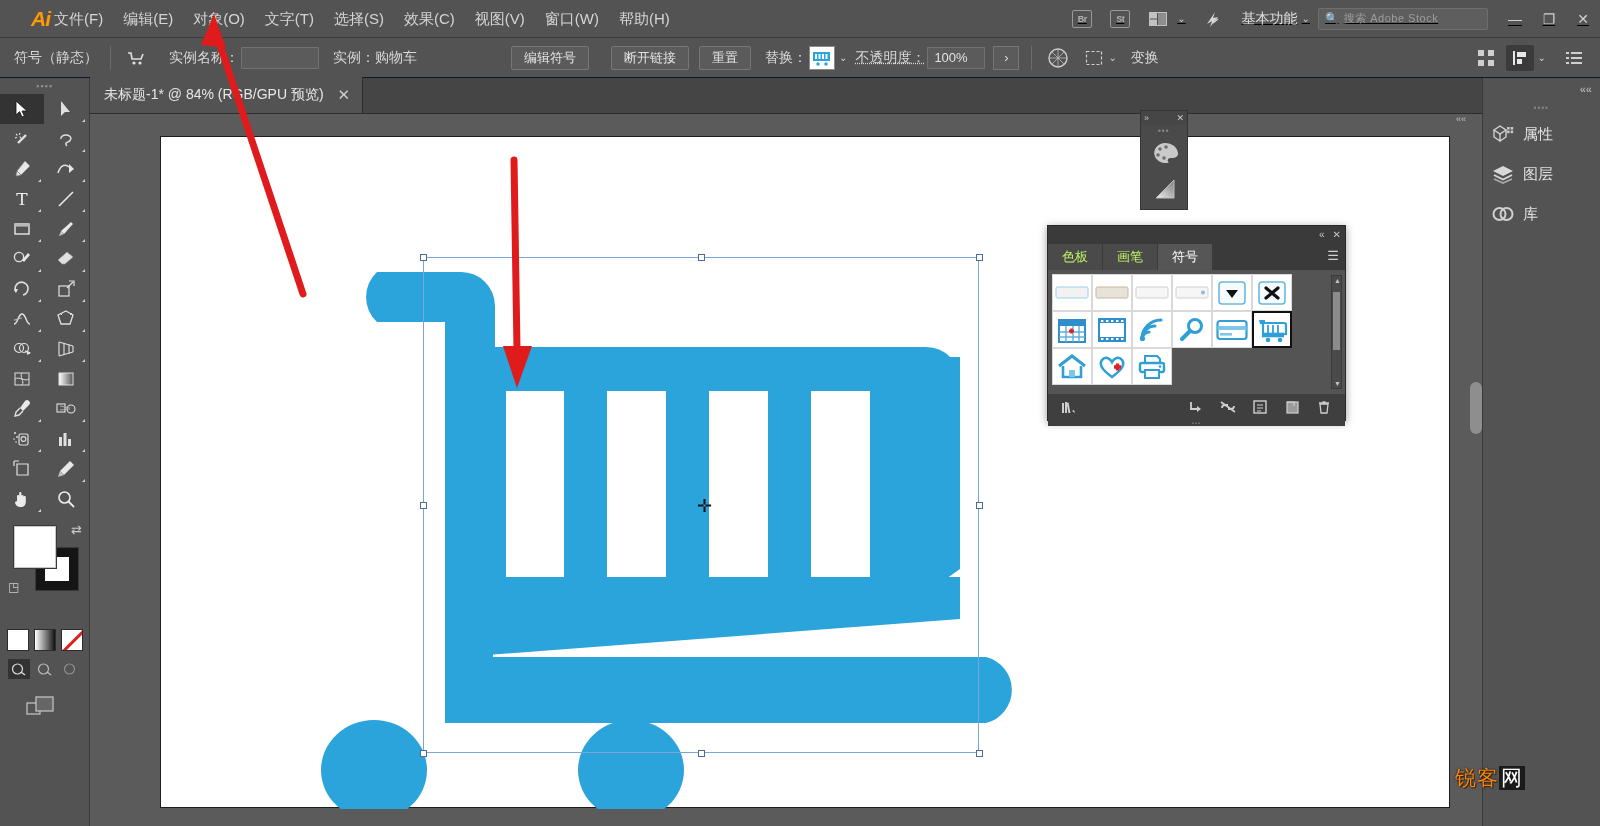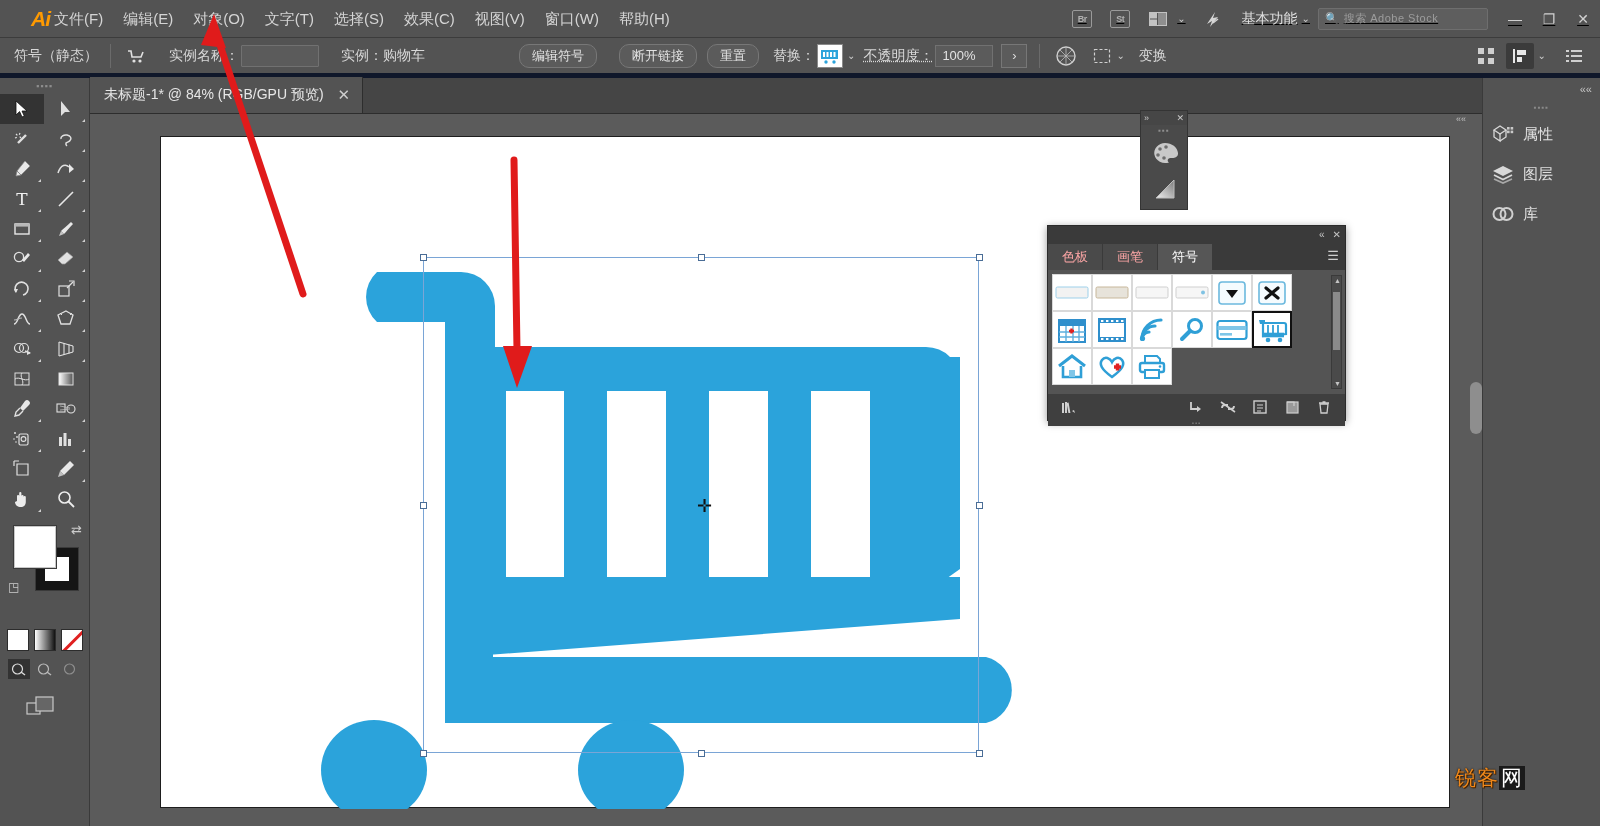--- a/index.html
+++ b/index.html
@@ -48,31 +48,31 @@
     margin-right: 10px;
   }
   .searchbox .s-ic { color: #b5b5b5; font-size: 11px; margin-right: 5px; }
   .searchbox .s-tx { color: #9c9c9c; font-size: 11px; letter-spacing: .5px; }
   .wctl { width: 34px; height: 38px; display:flex; align-items:center; justify-content:center;
           color:#d0d0d0; font-size: 14px; }
 
   
   .controlbar {
     position: absolute; left: 0; top: 38px; width: 1600px; height: 40px;
-    background: #535353; border-bottom: 5px solid #0f172a;
+    background: #535353; border-bottom: 1px solid #0f172a;
     display: flex; align-items: center; padding-left: 14px;
   }
   .cb-label { color: #d8d8d8; font-size: 14px; white-space: nowrap; }
   .cb-sep { width: 1px; height: 24px; background: #6b6b6b; margin: 0 12px; }
   .cb-input {
     height: 22px; background: #5b5b5b; border: 1px solid #717171; border-radius: 1px;
   }
   .cb-btn {
     height: 24px; padding: 0 12px; line-height: 22px;
-    background: #5b5b5b; border: 1px solid #777; border-radius: 10px;
+    background: #5b5b5b; border: 1px solid #777; border-radius: 2px;
     color: #e2e2e2; font-size: 13px; white-space: nowrap; text-align:center;
   }
   .cb-swatch {
     width: 26px; height: 24px; background: #fff; border: 1px solid #8a8a8a;
     display: flex; align-items: center; justify-content: center; overflow: hidden;
   }
   .cb-num {
     width: 58px; height: 22px; background: #5b5b5b; border: 1px solid #717171;
     color: #e2e2e2; font-size: 13px; line-height: 20px; padding-left: 6px;
   }
@@ -194,21 +194,21 @@
     box-shadow: 0 2px 8px rgba(0,0,0,.4);
   }
   .sp-titlebar {
     height: 16px; background: #3a3a3a; position: relative;
     display:flex; align-items:center; justify-content:flex-end; padding-right:4px;
   }
   .sp-titlebar span { color:#c4c4c4; font-size: 10px; margin-left: 6px; }
   .sp-tabs { height: 28px; background:#3a3a3a; display:flex; align-items: flex-end; position: relative; }
   .sp-tab {
     height: 26px; line-height: 26px; padding: 0 14px;
-    color: #fca5a5; font-size: 13px; background: #4a4a4a; margin-right: 1px;
+    color: #bef264; font-size: 13px; background: #4a4a4a; margin-right: 1px;
   }
   .sp-tab.active { background: #565656; color: #fff; }
   .sp-menu { position:absolute; right: 6px; top: 6px; color:#cfcfcf; font-size: 13px; }
   .sp-body { position: relative; height: 124px; background: #545454; padding: 4px; }
   .sym-grid { display: grid; grid-template-columns: repeat(6, 40px); grid-auto-rows: 37px; }
   .sym-cell {
     width: 40px; height: 37px; background: #fff; border: 1px solid #d9d9d9;
     display: flex; align-items: center; justify-content: center; overflow: hidden;
   }
   .sym-cell.empty { background: #545454; border-color: transparent; }
@@ -316,21 +316,21 @@
     <div class="cb-sep"></div>
     <div style="width:26px;height:24px;display:flex;align-items:center;justify-content:center;">
       <svg width="20" height="18" viewBox="0 0 20 18">
         <path d="M2 4h3l1 6h9l2-5" stroke="#e0e0e0" stroke-width="1.6" fill="none"></path>
         <circle cx="8" cy="14" r="1.6" fill="#e0e0e0"></circle>
           <circle cx="14" cy="14" r="1.6" fill="#e0e0e0"></circle>
       </svg>
     </div>
     <div class="cb-label" style="margin-left:20px">实例名称：</div>
     <div class="cb-input" style="width:78px;margin-left:2px" title=""></div>
-    <div class="cb-label" style="margin-left:22px">实例：购物车</div>
+    <div class="cb-label" style="margin-left:14px">实例：购物车</div>
 
     <div style="margin-left:94px" class="cb-btn">编辑符号</div>
     <div style="margin-left:22px" class="cb-btn">断开链接</div>
     <div style="margin-left:10px" class="cb-btn" style2="">重置</div>
     <div class="cb-label" style="margin-left:14px">替换：</div>
     <div class="cb-swatch" style="margin-left:2px">
       <svg width="22" height="18" viewBox="0 0 22 18">
         <rect x="2" y="3" width="17" height="9" fill="#2BA3DB"></rect>
         <rect x="4" y="5" width="2" height="5" fill="#fff"></rect>
           <rect x="7.5" y="5" width="2" height="5" fill="#fff"></rect>

